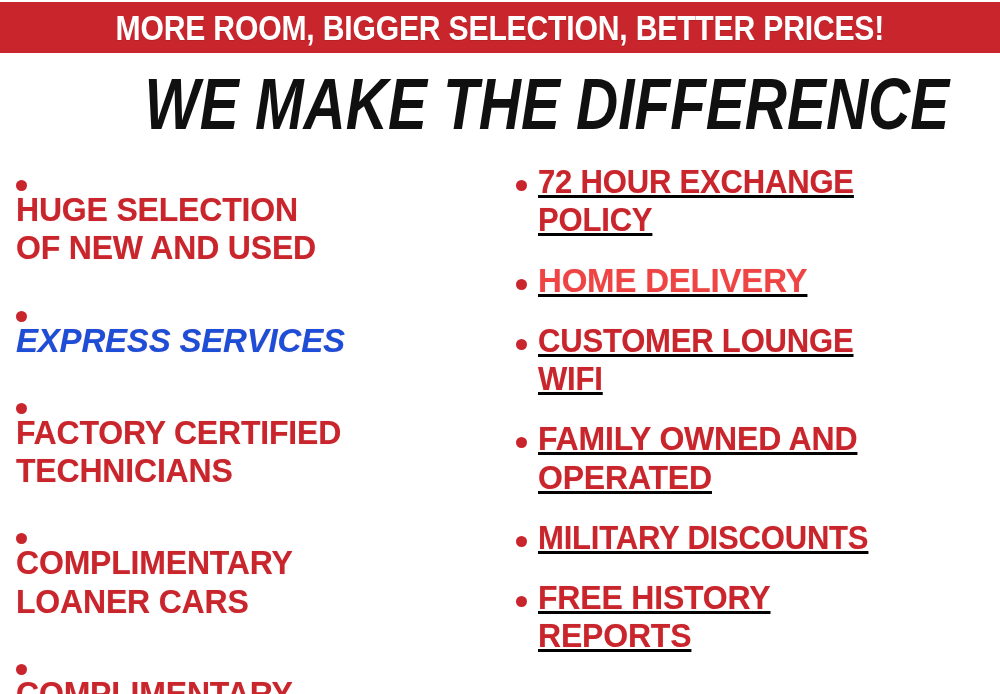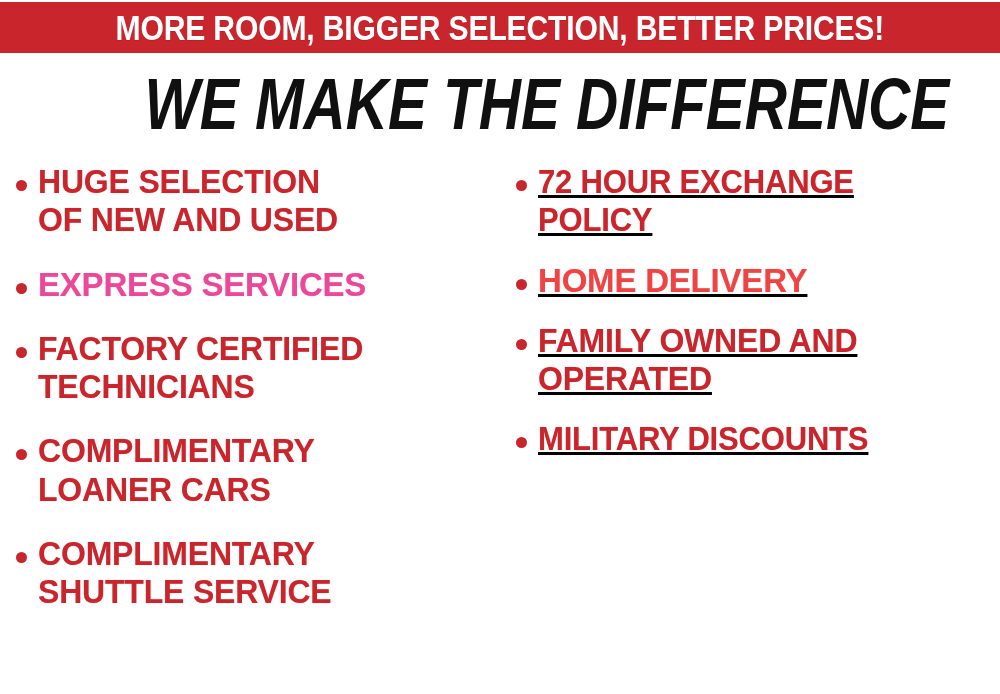--- a/index.html
+++ b/index.html
@@ -97,21 +97,21 @@
     width: 500px;
     padding-left: 16px;
     padding-top: 8px;
   }
 
   .bullet {
     display: flex;
     align-items: flex-start;
     margin-bottom: 25px;
   }
-  .col-left .bullet { margin-bottom: 26px; }
+  .col-left .bullet { margin-bottom: 26px; flex-direction: column; }
   .col-right .bullet { margin-bottom: 22px; text-decoration: underline; }
 
   .dot {
     flex: 0 0 auto;
     width: 11px;
     height: 11px;
     border-radius: 50%;
     background: #c9252c;
     margin-top: 17px;
     margin-right: 11px;
@@ -154,21 +154,21 @@
     <div class="col col-left">
 
       <div class="bullet">
         <span class="dot" style="background: rgb(201, 37, 44);"></span>
         <span class="btext tight" style="color: rgb(201, 37, 44);">HUGE SELECTION
 OF NEW AND USED</span>
       </div>
 
       <div class="bullet">
         <span class="dot" style="background: rgb(201, 37, 44);"></span>
-        <span class="btext" style="color: #ec4899;">EXPRESS SERVICES</span>
+        <span class="btext" style="color: #1d4ed8; font-style: italic;">EXPRESS SERVICES</span>
       </div>
 
       <div class="bullet">
         <span class="dot" style="background: rgb(201, 37, 44);"></span>
         <span class="btext tight" style="color: rgb(201, 37, 44);">FACTORY CERTIFIED
 TECHNICIANS</span>
       </div>
 
       <div class="bullet">
         <span class="dot" style="background: rgb(201, 37, 44);"></span>
@@ -190,30 +190,40 @@
         <span class="dot" style="background: rgb(201, 37, 44);"></span>
         <span class="btext tighter" style="color: rgb(201, 37, 44);">72 HOUR EXCHANGE
 POLICY</span>
       </div>
 
       <div class="bullet">
         <span class="dot" style="background: rgb(201, 37, 44);"></span>
         <span class="btext" style="color: #ef4444;">HOME DELIVERY</span>
       </div>
 
+      <div class="bullet">
+        <span class="dot" style="background: rgb(201, 37, 44);"></span>
+        <span class="btext tighter" style="color: rgb(201, 37, 44);">CUSTOMER LOUNGE
+WIFI</span>
+      </div>
 
       <div class="bullet">
         <span class="dot" style="background: rgb(201, 37, 44);"></span>
         <span class="btext tight" style="color: rgb(201, 37, 44);">FAMILY OWNED AND
 OPERATED</span>
       </div>
 
       <div class="bullet">
         <span class="dot" style="background: rgb(201, 37, 44);"></span>
         <span class="btext tighter" style="color: rgb(201, 37, 44);">MILITARY DISCOUNTS</span>
       </div>
 
+      <div class="bullet">
+        <span class="dot" style="background: rgb(201, 37, 44);"></span>
+        <span class="btext tight" style="color: rgb(201, 37, 44);">FREE HISTORY
+REPORTS</span>
+      </div>
 
     </div>
 
   </div>
 
 </div>
 
 </body></html>

